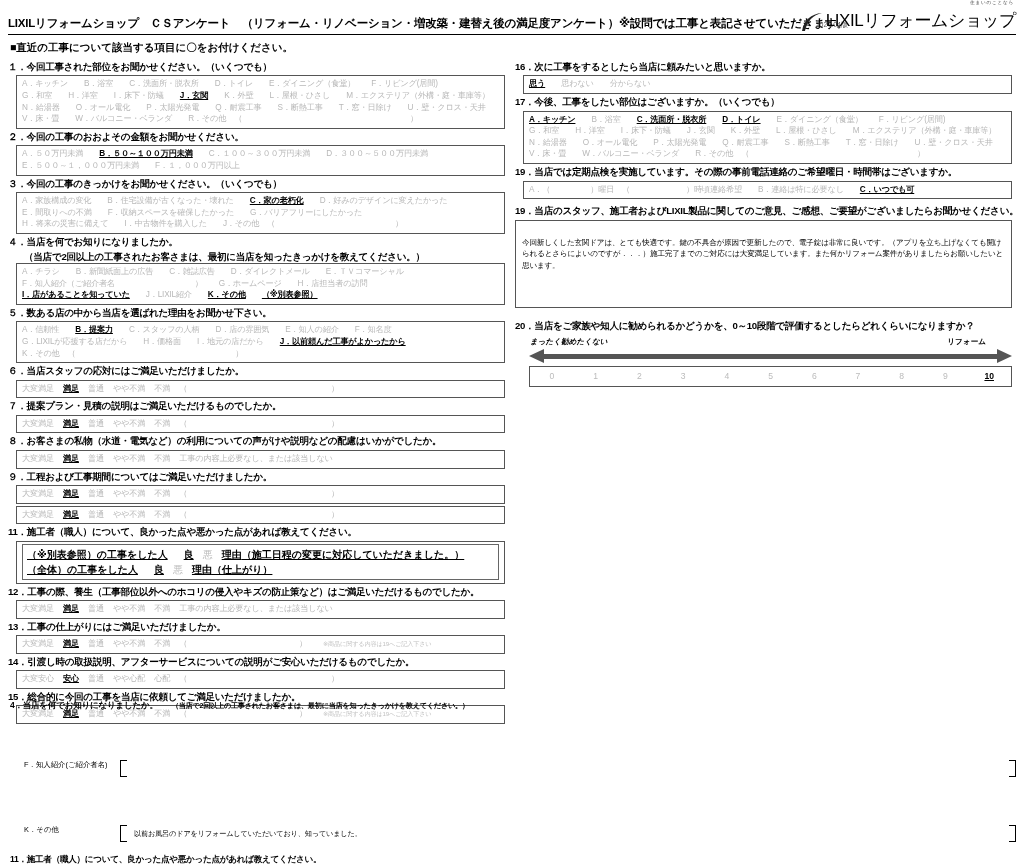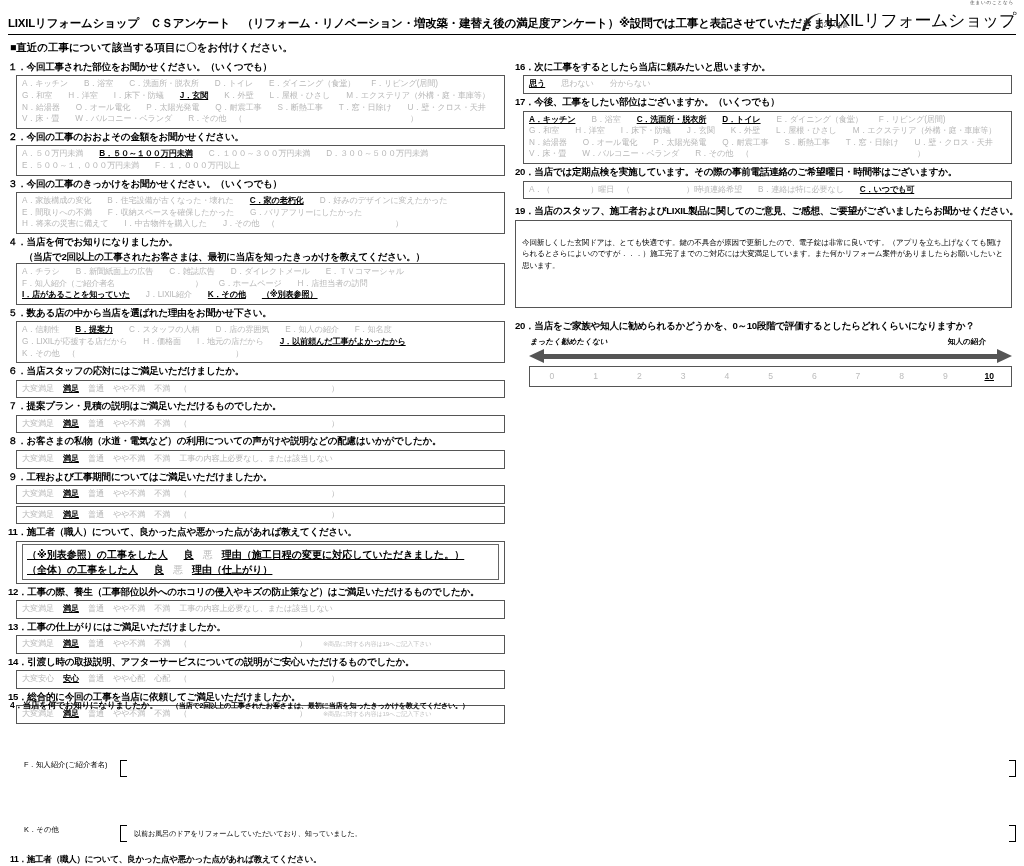--- a/index.html
+++ b/index.html
@@ -232,37 +232,37 @@
         <div class="q-head">17．今後、工事をしたい部位はございますか。（いくつでも）</div>
         <div class="box ind" id="q17box">
             <div class="opt-row"><span class="sel">A．キッチン</span><span class="sp2"></span><span class="">B．浴室</span><span class="sp2"></span><span class="sel">C．洗面所・脱衣所</span><span class="sp2"></span><span class="sel">D．トイレ</span><span class="sp2"></span><span class="">E．ダイニング（食堂）</span><span class="sp2"></span><span class="">F．リビング(居間)</span></div>
             <div class="opt-row"><span class="">G．和室</span><span class="sp2"></span><span class="">H．洋室</span><span class="sp2"></span><span class="">I．床下・防蟻</span><span class="sp2"></span><span class="">J．玄関</span><span class="sp2"></span><span class="">K．外壁</span><span class="sp2"></span><span class="">L．屋根・ひさし</span><span class="sp2"></span><span class="">M．エクステリア（外構・庭・車庫等）</span></div>
             <div class="opt-row"><span class="">N．給湯器</span><span class="sp2"></span><span class="">O．オール電化</span><span class="sp2"></span><span class="">P．太陽光発電</span><span class="sp2"></span><span class="">Q．耐震工事</span><span class="sp2"></span><span class="">S．断熱工事</span><span class="sp2"></span><span class="">T．窓・日除け</span><span class="sp2"></span><span class="">U．壁・クロス・天井</span></div>
             <div class="opt-row"><span class="">V．床・畳</span><span class="sp2"></span><span class="">W．バルコニー・ベランダ</span><span class="sp2"></span><span class="">R．その他　（　　　　　　　　　　　　　　　　　　　　　）</span></div>
           </div>
       </div>
 
       <div class="q">
-        <div class="q-head">20．当店では定期点検を実施しています。その際の事前電話連絡のご希望曜日・時間帯はございますか。</div>
+        <div class="q-head">19．当店では定期点検を実施しています。その際の事前電話連絡のご希望曜日・時間帯はございますか。</div>
         <div class="box ind" id="q18box">
             <div class="opt-row"><span class="">A．（　　　　　）曜日　（　　　　　　　）時頃連絡希望</span><span class="sp2"></span><span class="">B．連絡は特に必要なし</span><span class="sp2"></span><span class="sel">C．いつでも可</span></div>
           </div>
       </div>
 
       <div class="q" style="margin-top:6px;">
         <div class="q-head">19．当店のスタッフ、施工者およびLIXIL製品に関してのご意見、ご感想、ご要望がございましたらお聞かせください。</div>
         <div class="freebox">今回新しくした玄関ドアは、とても快適です。鍵の不具合が原因で更新したので、電子錠は非常に良いです。（アプリを立ち上げなくても開けられるとさらによいのですが．．．）施工完了までのご対応には大変満足しています。また何かリフォーム案件がありましたらお願いしたいと思います。</div>
       </div>
 
       <div class="q" style="margin-top:12px;">
         <div class="q-head wrap">20．当店をご家族や知人に勧められるかどうかを、0～10段階で評価するとしたらどれくらいになりますか？</div>
         <div class="scale-wrap">
           <div class="scale-lbls">
             <span class="l">まったく勧めたくない</span>
-            <span class="r">知人の紹介</span>
+            <span class="r">リフォーム</span>
           </div>
           <div class="arrow">
             <div class="hl"></div>
               <div class="bar"></div>
               <div class="hr"></div>
           </div>
           <div class="scale-box" id="q20box">
               <div class="n ">0</div>
               <div class="n ">1</div>
               <div class="n ">2</div>

